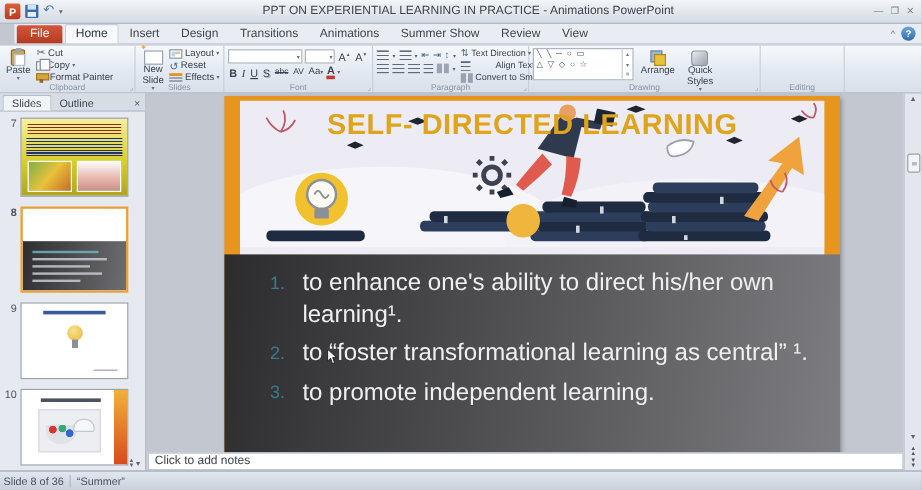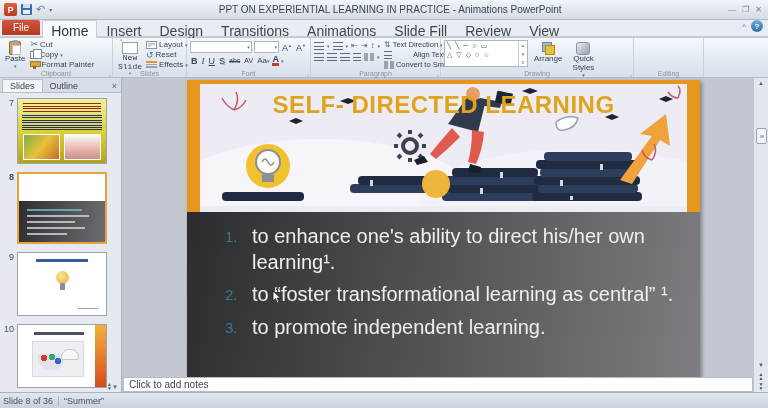--- a/index.html
+++ b/index.html
@@ -15,25 +15,25 @@
   .ic-save { width:11px; height:11px; background:#3a6ea8; border-radius:1px; position:relative; }
   .ic-save::before { content:""; position:absolute; left:2px; top:0; width:7px; height:4px; background:#cfe0f0; }
   .ic-save::after { content:""; position:absolute; left:2px; bottom:1px; width:7px; height:4px; background:#e8eef5; }
   .ic-undo { font-size:11px; color:#5b7a9c; line-height:11px; }
   .qat-dd { font-size:6px; color:#606b78; }
   .titletext { flex:1; text-align:center; font-size:10px; color:#3c434c; white-space:nowrap; overflow:hidden; }
   .winbtns { display:flex; gap:6px; padding-right:2px; }
   .winbtn { font-size:8px; color:#7a828d; line-height:10px; }
 
   
-  .tabrow { position:absolute; top:20px; left:0; right:0; height:17px; background:#e9edf3;
-    border-bottom:1px solid #c6cdd8; display:flex; align-items:flex-start; padding-left:2px; }
+  .tabrow { position:absolute; top:20px; left:12px; right:0; height:17px; background:#e9edf3;
+    border-bottom:1px solid #c6cdd8; display:flex; align-items:center; padding-left:2px; }
   .filetab { background:linear-gradient(#d4573c,#b53a20); color:#fff; font-size:10px;
     padding:2px 11px 2px; border-radius:2px 2px 0 0; margin-right:2px; }
-  .tab { font-size:14px; color:#3f4550; padding:2px 8px 2px; border:1px solid transparent; border-bottom:none; }
+  .tab { font-size:10px; color:#3f4550; padding:2px 8px 2px; border:1px solid transparent; border-bottom:none; }
   .tab.active { background:#f7f9fc; border-color:#c6cdd8; border-radius:2px 2px 0 0; color:#2f3640; }
   .tabrow-right { margin-left:auto; display:flex; align-items:center; gap:5px; padding-right:5px; }
   .ribbon-min { font-size:8px; color:#6b7584; }
   .helpbtn { width:12px; height:12px; border-radius:50%; background:linear-gradient(#6fa8dc,#2f6ea8);
     color:#fff; font-size:8px; font-weight:bold; display:flex; align-items:center; justify-content:center; }
 
   
   .ribbon { position:absolute; top:38px; left:0; right:0; height:40px;
     background:linear-gradient(#f6f9fc,#e3e9f1 55%,#d8e0ea); border-bottom:1px solid #b6bdc8; display:flex; }
   .group { position:relative; border-right:1px solid #c9d0da; padding:2px 3px 9px; flex:none; }
@@ -203,21 +203,21 @@
   </div>
 </div>
 
 <div class="tabrow">
   <div class="filetab">File</div>
   <div class="tab active">Home</div>
   <div class="tab">Insert</div>
   <div class="tab">Design</div>
   <div class="tab">Transitions</div>
   <div class="tab">Animations</div>
-  <div class="tab">Slide Fill</div>
+  <div class="tab">Summer Show</div>
   <div class="tab">Review</div>
   <div class="tab">View</div>
   <div class="tabrow-right">
     <span class="ribbon-min">^</span>
     <div class="helpbtn">?</div>
   </div>
 </div>
 
 <div class="ribbon">
 
@@ -243,21 +243,21 @@
             <span>Format Painter</span>
           </div>
       </div>
     </div>
     <div class="glabel">Clipboard</div>
     <div class="dlg">⌟</div>
   </div>
 
   <div class="group" style="width:74px;">
     <div style="display:flex;gap:2px;">
-      <div class="bigbtn" style="width:30px;font-family:Liberation Mono, monospace;">
+      <div class="bigbtn" style="width:30px;">
         <div class="ic-newslide"></div>
         <span>New Slide</span>
           <span class="dd">▾</span>
       </div>
       <div class="smallrows">
         <div class="srow">
             <span class="ic-layout"></span>
             <span>Layout</span>
             <span class="dd">▾</span>
           </div>

